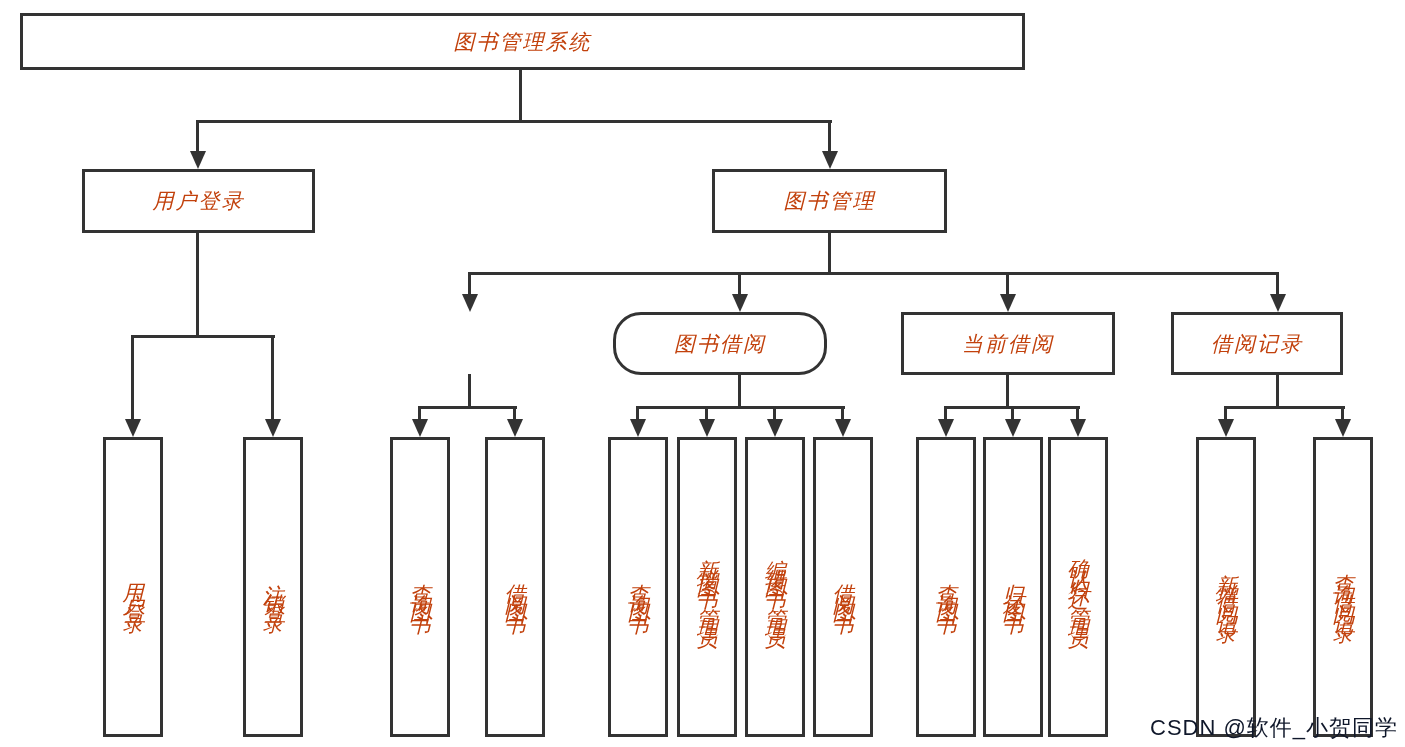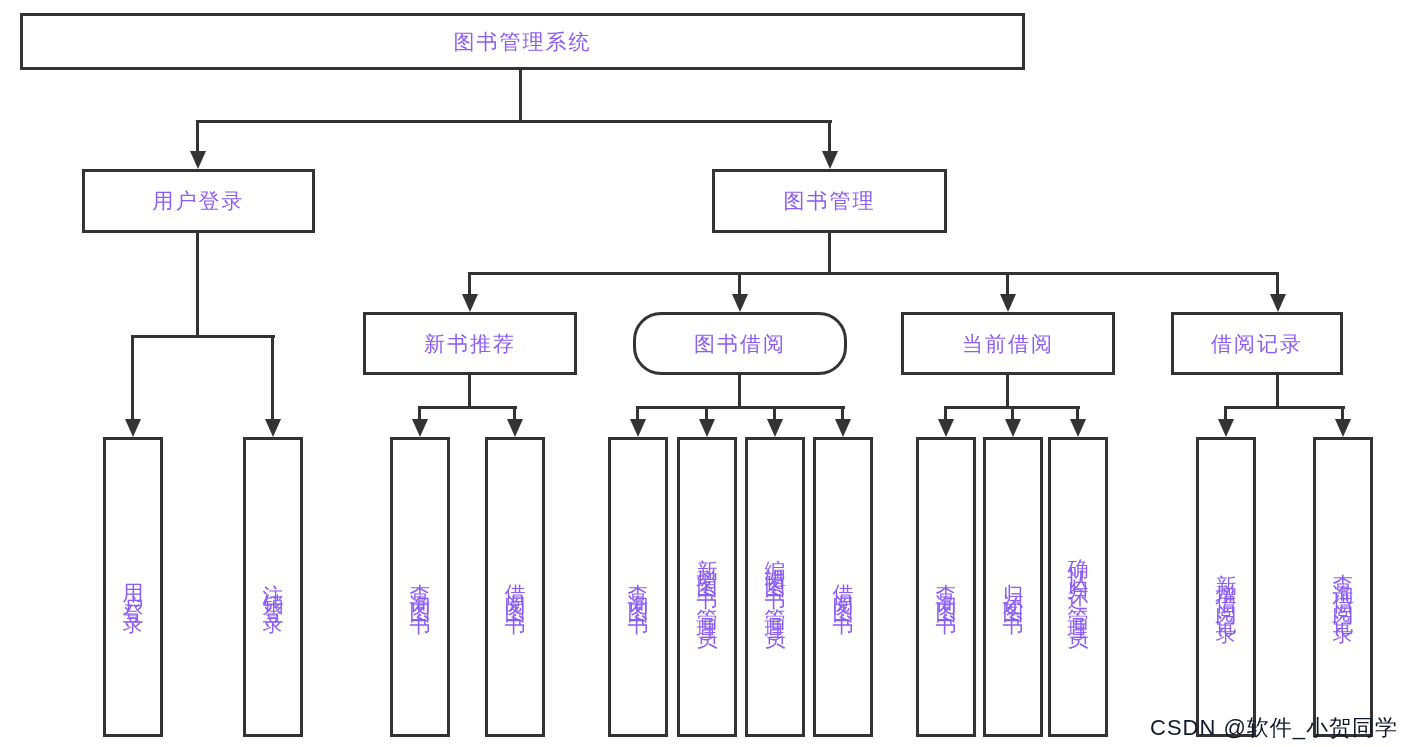--- a/index.html
+++ b/index.html
@@ -5,22 +5,23 @@
   html,body { margin:0; padding:0; background:#ffffff; }
   #canvas {
     position:relative; width:1405px; height:747px; background:#ffffff;
     font-family:"Liberation Sans","DejaVu Sans",sans-serif;
     overflow:hidden;
   }
   .box {
     position:absolute; box-sizing:border-box;
     border:3px solid #333333; background:#ffffff;
     display:flex; align-items:center; justify-content:center;
-    font-size:21px; color:#8b5cf6; letter-spacing:2px;
+    font-size:21px; color:#c2410c; letter-spacing:2px;
     white-space:nowrap;
+    font-style:italic;
   }
   .vbox {
     writing-mode:vertical-rl; text-orientation:mixed;
     letter-spacing:10px; font-size:21px;
     width:60px; height:300px; top:437px;
   }
   .hline, .vline { position:absolute; background:#333333; }
   .hline { height:3px; }
   .vline { width:3px; }
   .arrow { position:absolute; width:16px; }
@@ -59,22 +60,21 @@
   <div class="arrow" style="left:125px; top:335px; height:102px;"></div>
   <div class="arrow" style="left:265px; top:335px; height:102px;"></div>
 
   <div class="vline" style="left:828px; top:232px; height:43px;"></div>
   <div class="hline" style="left:468px; top:272px; width:811px;"></div>
   <div class="arrow" style="left:462px; top:272px; height:40px;"></div>
   <div class="arrow" style="left:732px; top:272px; height:40px;"></div>
   <div class="arrow" style="left:1000px; top:272px; height:40px;"></div>
   <div class="arrow" style="left:1270px; top:272px; height:40px;"></div>
 
-  <div class="box" style="left:363px; top:312px; width:214px; height:63px;">新书推荐</div>
-  <div class="box" style="left:633px; top:312px; width:214px; height:63px;border-radius:28px;">图书借阅</div>
+  <div class="box" style="left:613px; top:312px; width:214px; height:63px;border-radius:28px;">图书借阅</div>
   <div class="box" style="left:901px; top:312px; width:214px; height:63px;">当前借阅</div>
   <div class="box" style="left:1171px; top:312px; width:172px; height:63px;">借阅记录</div>
 
   <div class="vline" style="left:468px; top:374px; height:35px;"></div>
   <div class="hline" style="left:418px; top:406px; width:99px;"></div>
   <div class="arrow" style="left:412px; top:406px; height:31px;"></div>
   <div class="arrow" style="left:507px; top:406px; height:31px;"></div>
 
   <div class="vline" style="left:738px; top:374px; height:35px;"></div>
   <div class="hline" style="left:636px; top:406px; width:209px;"></div>

